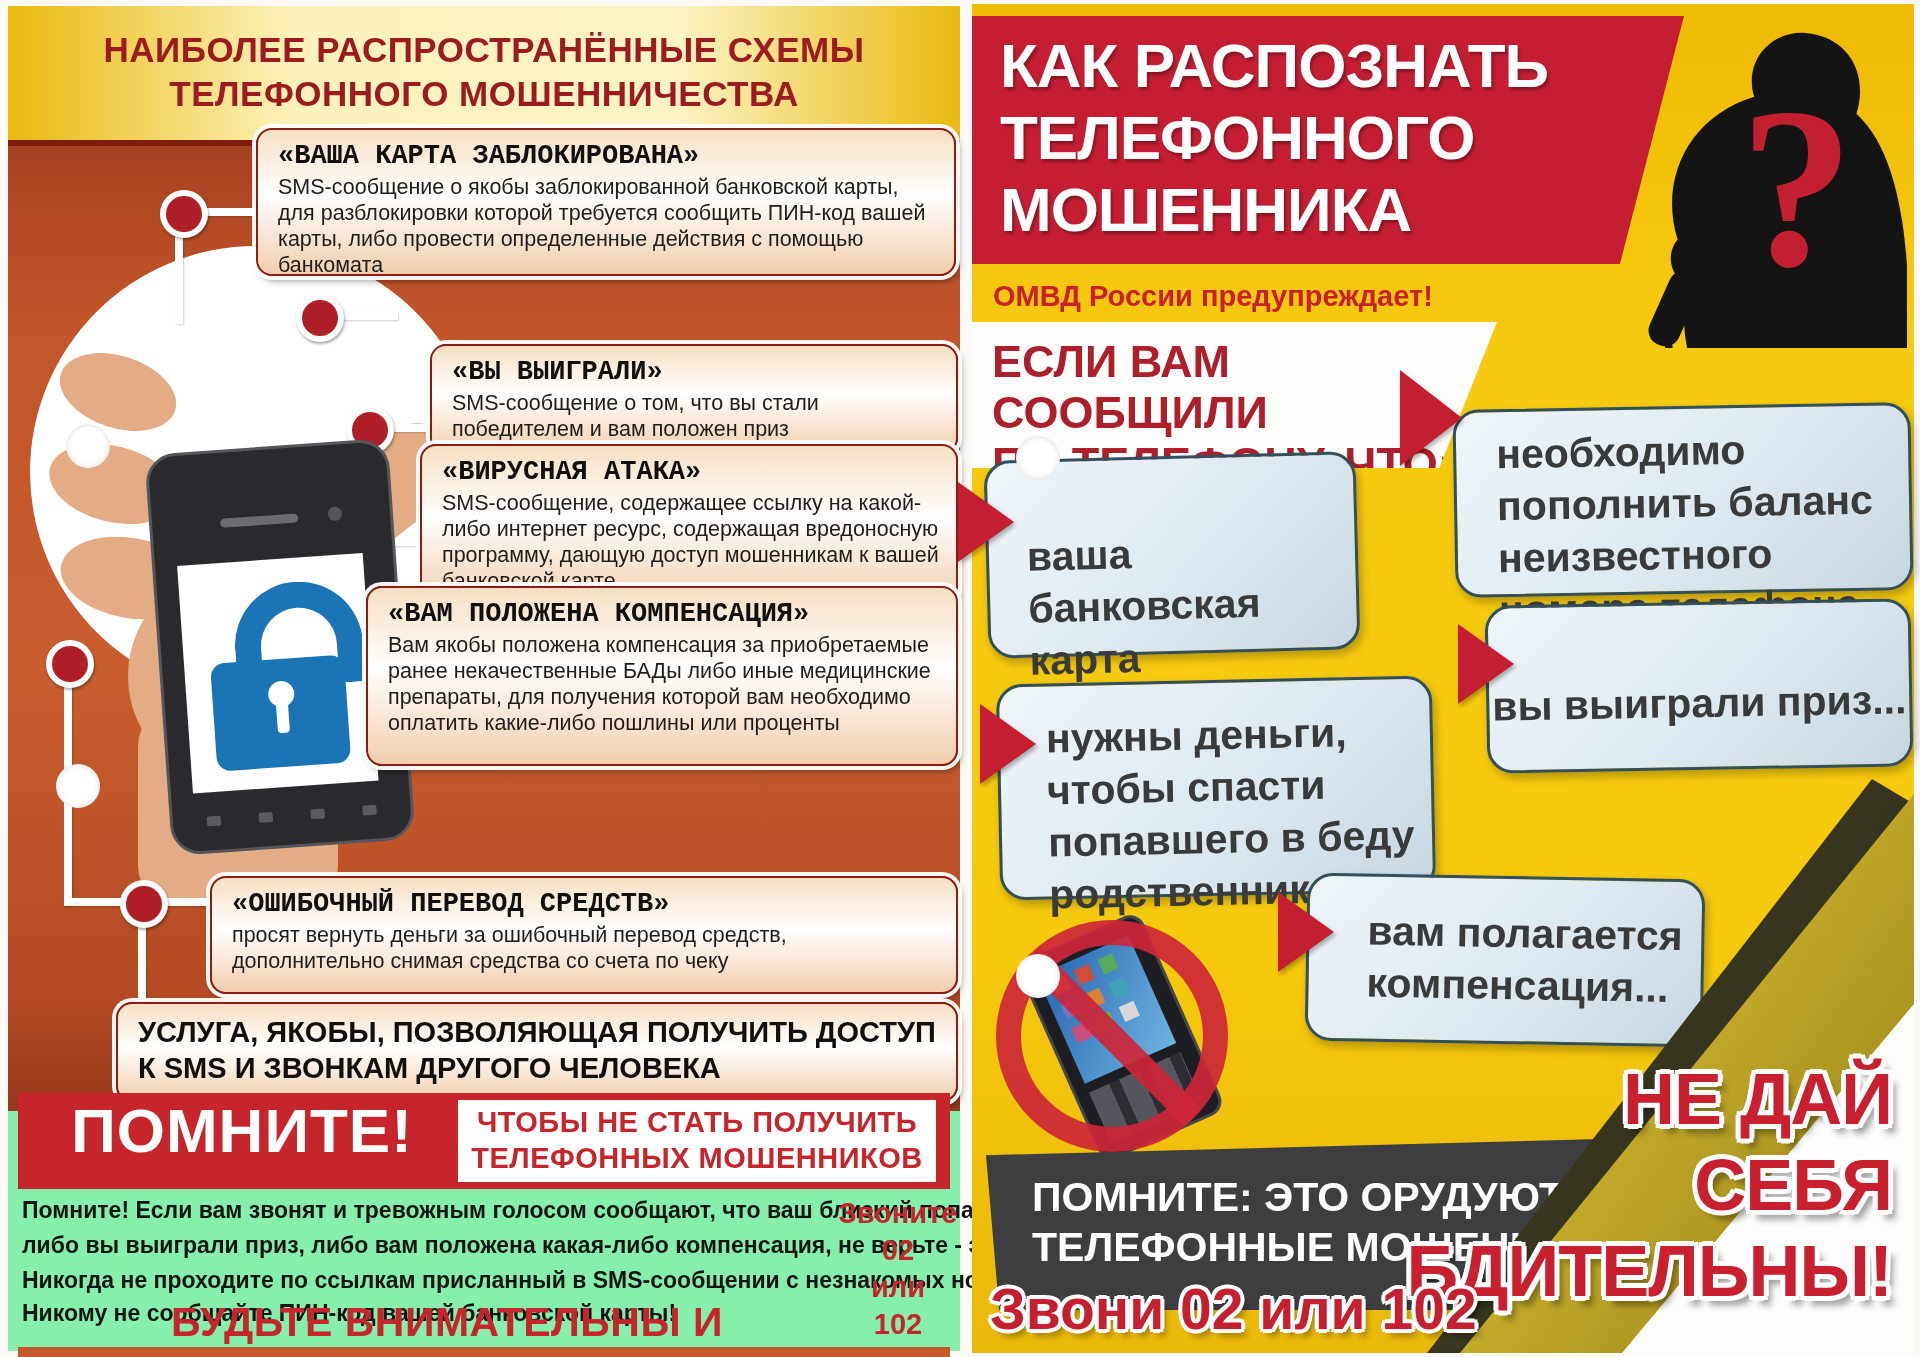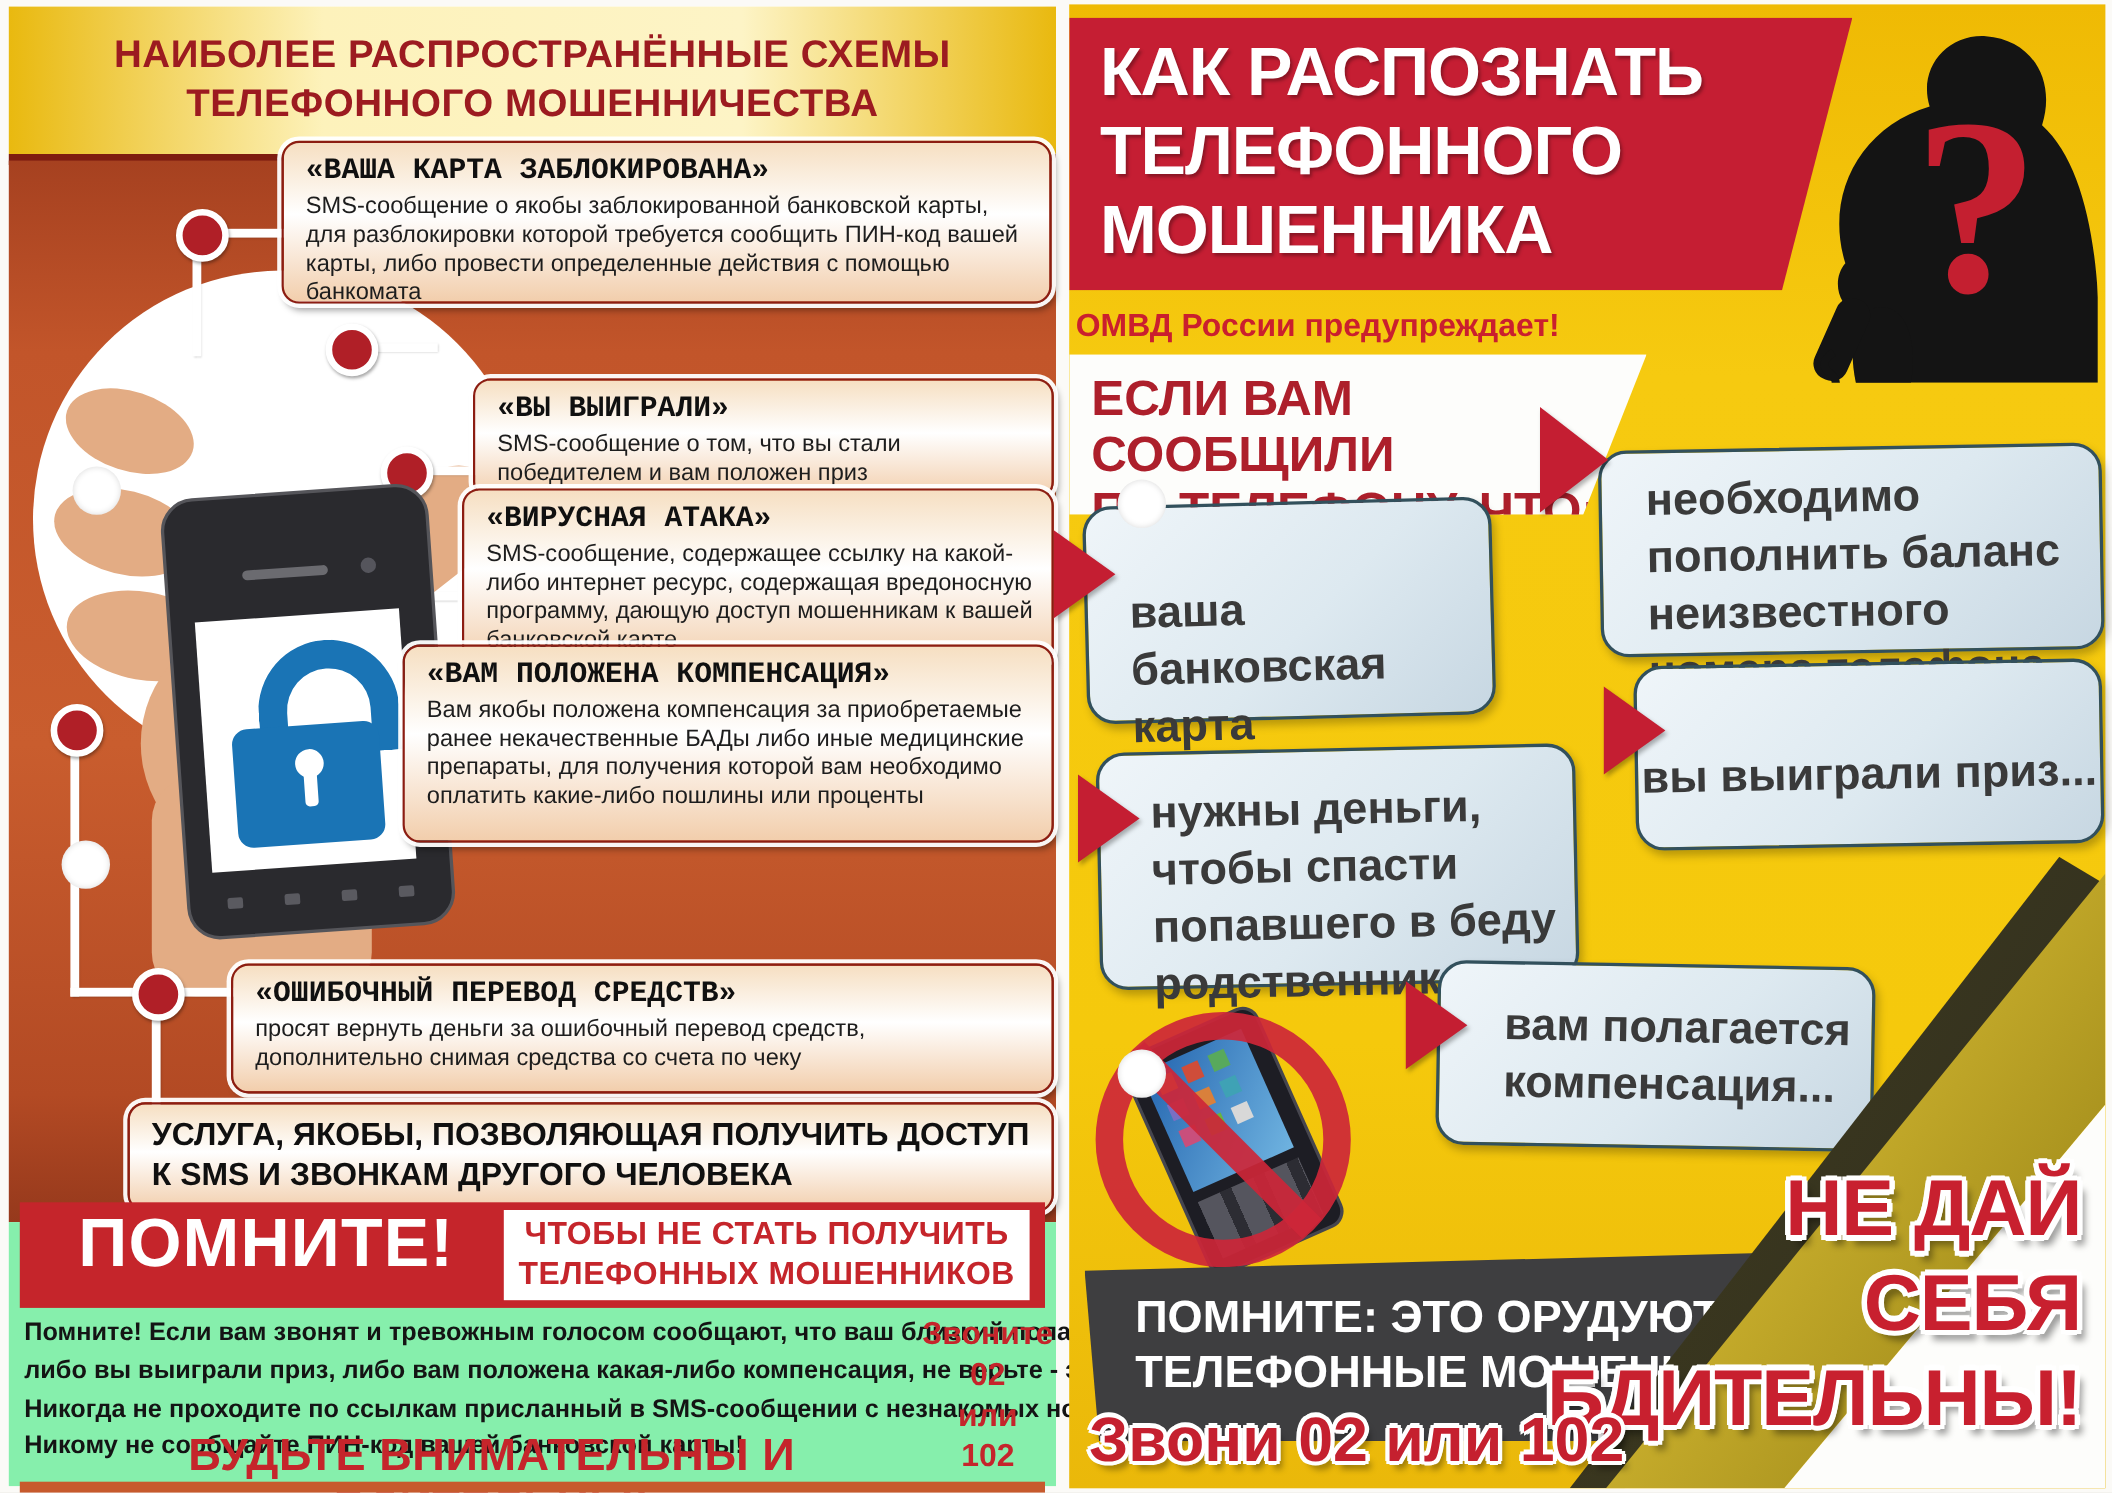--- a/index.html
+++ b/index.html
@@ -61,21 +61,21 @@
      font-weight:bold;font-size:41px;letter-spacing:.5px;}
   #lp-orangebar{position:absolute;left:10px;top:236px;width:932px;height:15px;background:#c75a2d;}
 
   
   #rp{left:972px;top:4px;width:942px;height:1349px;
       background:linear-gradient(180deg,#efba04 0%,#f6ca10 25%,#f5c90c 70%,#eab80a 100%);}
   #rp-redblock{left:0;top:12px;width:712px;height:248px;background:#c51e33;position:absolute;
       clip-path:polygon(0 0,100% 0,91% 100%,0 100%);}
   .rp-title-line{color:#fff;font-weight:800;font-size:62px;line-height:72px;letter-spacing:-1px;
       padding-left:28px;text-shadow:2px 3px 3px rgba(0,0,0,.3);}
-  #omvd{position:absolute;left:6px;top:276px;color:#ca1f2e;font-weight:bold;font-size:29px;}
+  #omvd{position:absolute;left:21px;top:276px;color:#ca1f2e;font-weight:bold;font-size:29px;}
   #whiteband{position:absolute;left:0;top:318px;width:525px;height:146px;background:#fdfdfb;
       clip-path:polygon(0 0,100% 0,89% 100%,0 100%);}
   .lead-line{color:#ad1f2b;font-weight:800;font-size:45px;line-height:51px;padding-left:20px;}
 
   .rb{position:absolute;background:linear-gradient(135deg,#eff5f9 0%,#dde9f0 55%,#c7d7e2 100%);
       border:3px solid #32505c;border-radius:26px;box-sizing:border-box;
       box-shadow:3px 5px 8px rgba(0,0,0,.25);}
   .rb-t{color:#3a3a3a;font-weight:bold;font-size:41px;line-height:52px;}
   .tri{position:absolute;width:0;height:0;border-top:40px solid transparent;
       border-bottom:40px solid transparent;border-left:56px solid #c41e32;

